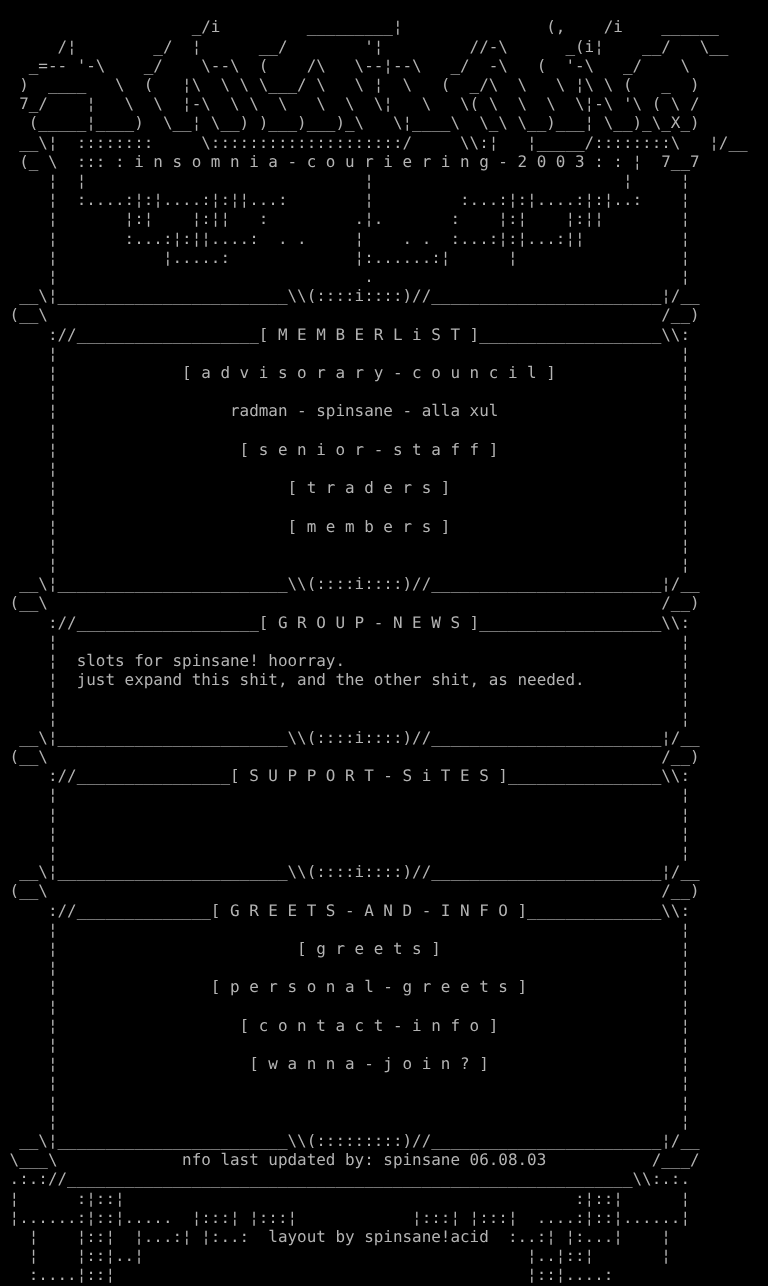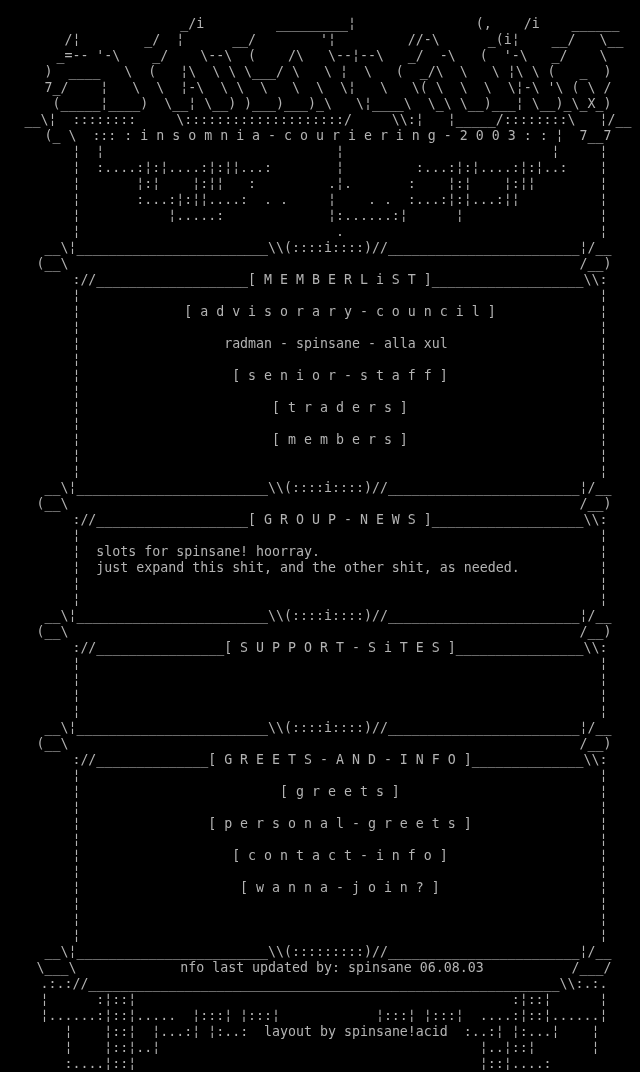--- a/index.html
+++ b/index.html
@@ -6,21 +6,20 @@
     margin: 0;
     padding: 0;
     background: #000000;
   }
   #screen {
     position: relative;
     width: 640px;
     height: 1072px;
     background: #000000;
     overflow: hidden;
-    text-align: center;
   }
   pre.nfo {
     margin: 0;
     padding: 0;
     font-family: "DejaVu Sans Mono", monospace;
     font-size: 13.28px;
     line-height: 16px;
     color: #b3b3b3;
     white-space: pre;
     letter-spacing: 0;

